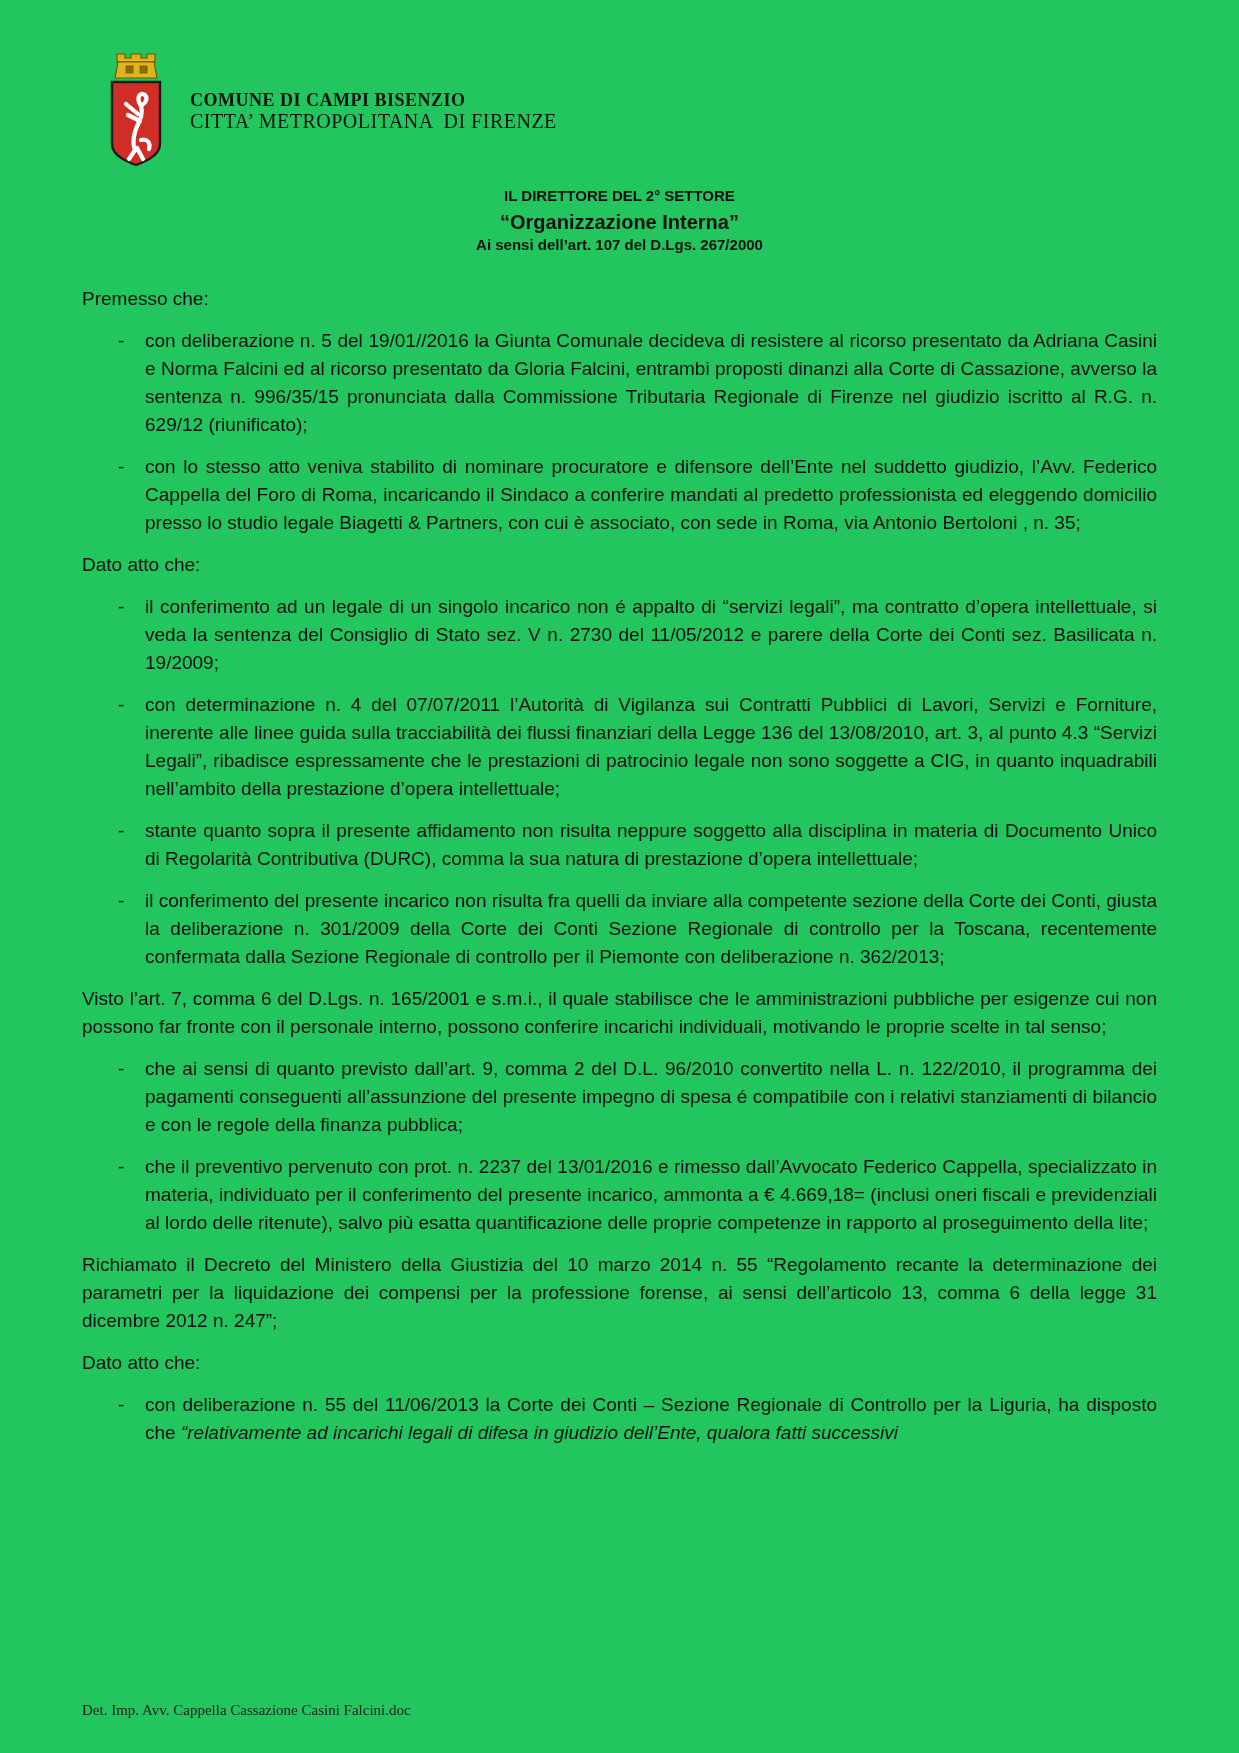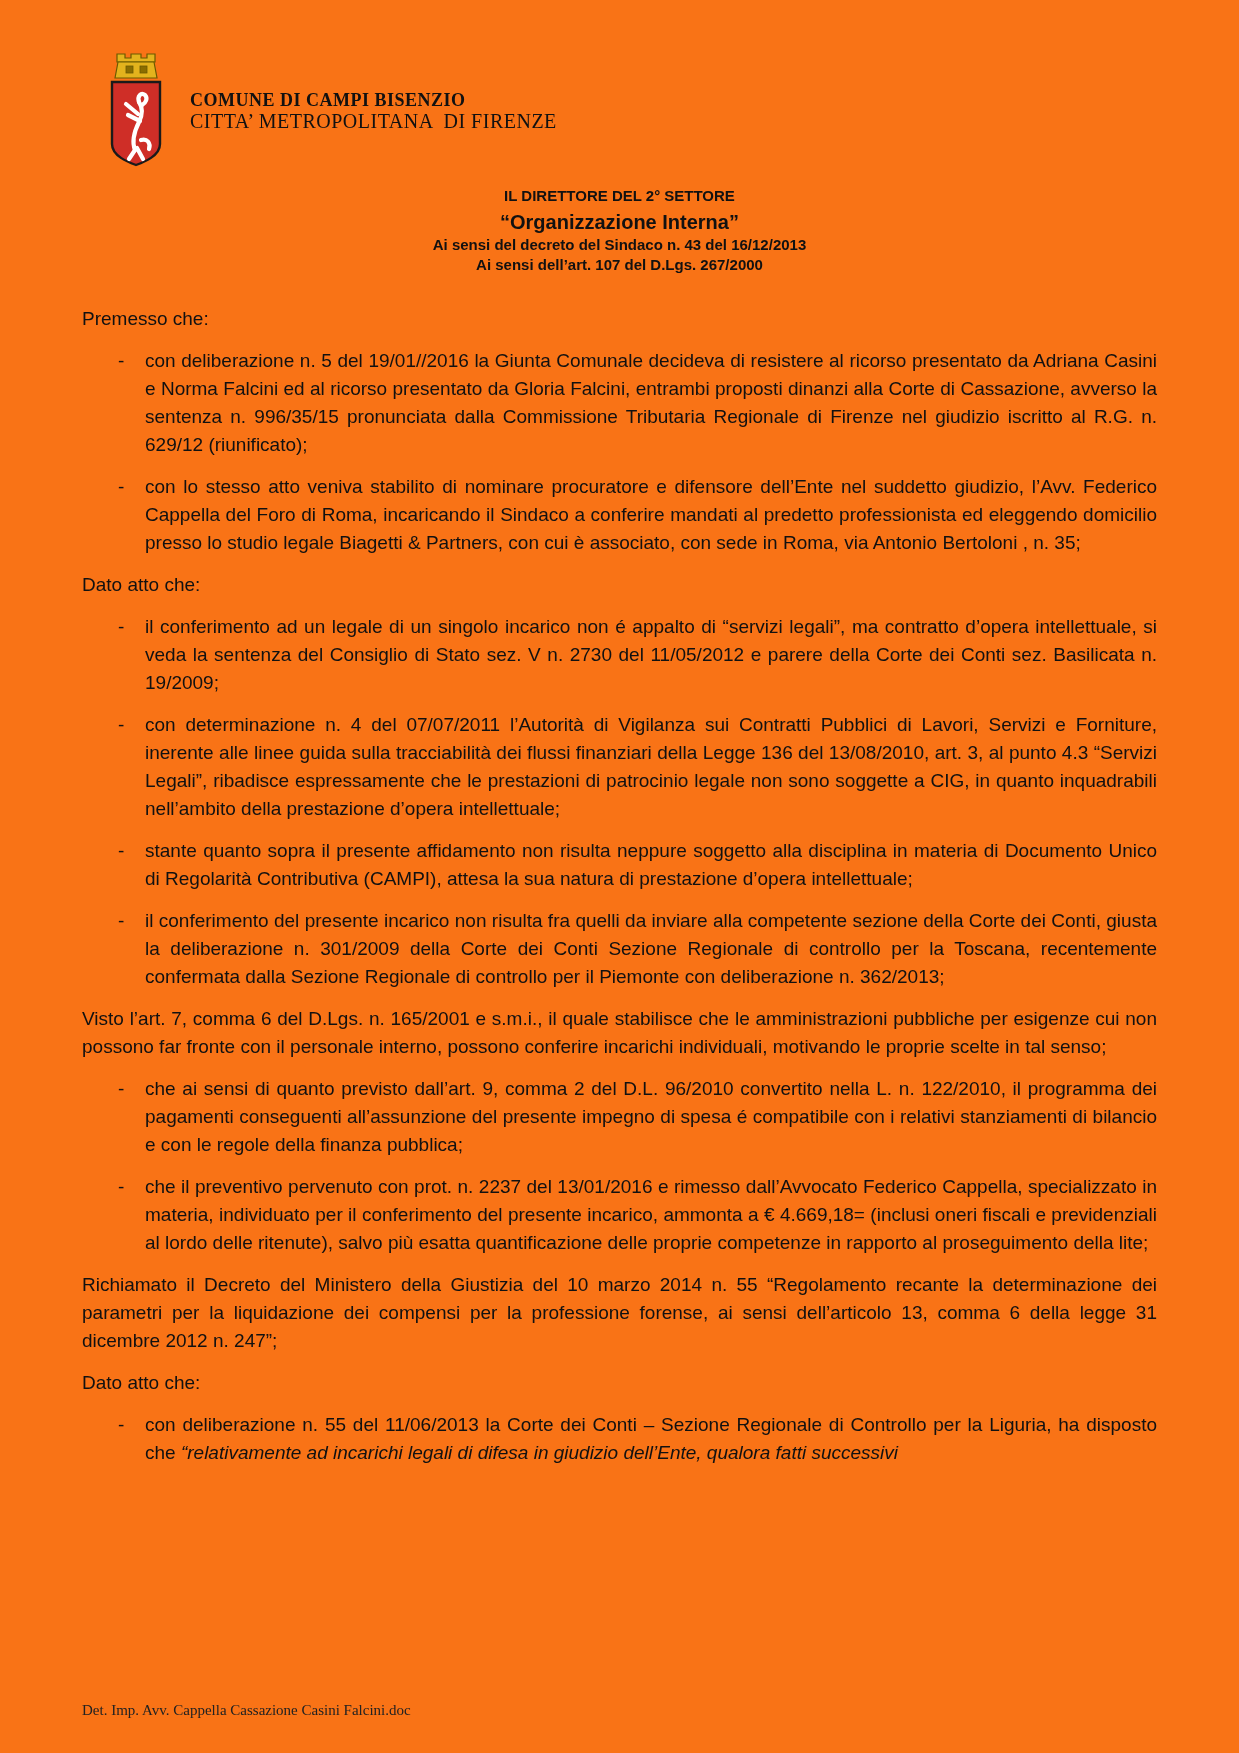--- a/index.html
+++ b/index.html
@@ -1,20 +1,20 @@
 <!DOCTYPE html>
 <html><head>
 <meta charset="utf-8">
 <style>
   html, body { margin: 0; padding: 0; background: #888; }
   .page {
     position: relative;
     width: 1239px;
     height: 1753px;
-    background: #f97316;
+    background: #22c55e;
     margin: 0 auto;
     overflow: hidden;
     font-family: "Liberation Sans", sans-serif;
     color: #111;
   }
   .content { padding: 52px 82px 0 82px; }
 
   
   .letterhead { display: flex; align-items: flex-start; }
   .crest { width: 64px; height: 116px; margin-left: 22px; flex-shrink: 0; }
@@ -85,21 +85,20 @@
       </svg>
       <div class="org-block">
         <div class="org-name">COMUNE DI CAMPI BISENZIO</div>
         <div class="org-sub">CITTA’ METROPOLITANA  DI FIRENZE</div>
       </div>
     </div>
 
     <div class="title-block">
       <div class="t1">IL DIRETTORE DEL 2° SETTORE</div>
       <div class="t2">“Organizzazione Interna”</div>
-      <div class="t3">Ai sensi del decreto del Sindaco n. 43 del 16/12/2013</div>
       <div class="t3">Ai sensi dell’art. 107 del D.Lgs. 267/2000</div>
     </div>
 
     <div class="doc-body">
 
       <p class="block heading">Premesso che:</p>
 
       <div class="block bullet">
         <span class="dash">-</span>
         <span class="bullet-text">con deliberazione n. 5 del 19/01//2016 la Giunta Comunale decideva di resistere al ricorso presentato da Adriana Casini e Norma Falcini  ed al ricorso presentato da Gloria Falcini, entrambi proposti dinanzi alla Corte di Cassazione, avverso la sentenza n. 996/35/15 pronunciata dalla Commissione Tributaria Regionale di Firenze nel giudizio iscritto al R.G. n. 629/12 (riunificato);</span>
@@ -117,21 +116,21 @@
         <span class="bullet-text">il conferimento ad un legale di un singolo incarico non é appalto di “servizi legali”, ma contratto d’opera intellettuale, si veda la sentenza del Consiglio di Stato sez. V n. 2730 del 11/05/2012 e parere della Corte dei Conti sez. Basilicata n. 19/2009;</span>
       </div>
 
       <div class="block bullet">
         <span class="dash">-</span>
         <span class="bullet-text">con determinazione n. 4 del 07/07/2011 l’Autorità di Vigilanza sui Contratti Pubblici di Lavori, Servizi e Forniture, inerente alle linee guida sulla tracciabilità dei flussi finanziari della Legge 136 del 13/08/2010, art. 3, al punto 4.3 “Servizi Legali”, ribadisce espressamente che le prestazioni di patrocinio legale non sono soggette a CIG, in quanto inquadrabili nell’ambito della prestazione d’opera intellettuale;</span>
       </div>
 
       <div class="block bullet">
         <span class="dash">-</span>
-        <span class="bullet-text">stante quanto sopra il presente affidamento non risulta neppure soggetto alla disciplina in materia di Documento Unico di Regolarità Contributiva (CAMPI), attesa la sua natura di prestazione d’opera intellettuale;</span>
+        <span class="bullet-text">stante quanto sopra il presente affidamento non risulta neppure soggetto alla disciplina in materia di Documento Unico di Regolarità Contributiva (DURC), comma la sua natura di prestazione d’opera intellettuale;</span>
       </div>
 
       <div class="block bullet">
         <span class="dash">-</span>
         <span class="bullet-text">il conferimento del presente incarico non risulta fra quelli da inviare alla competente sezione della Corte dei Conti, giusta la deliberazione n. 301/2009 della Corte dei Conti Sezione Regionale di controllo per la Toscana, recentemente confermata dalla Sezione Regionale di controllo per il Piemonte con deliberazione n. 362/2013;</span>
       </div>
 
       <p class="block para">Visto l’art. 7, comma 6 del D.Lgs. n. 165/2001 e s.m.i., il quale stabilisce che le amministrazioni pubbliche per esigenze cui non possono far fronte con il personale interno, possono conferire incarichi individuali, motivando le proprie scelte in tal senso;</p>
 
 

